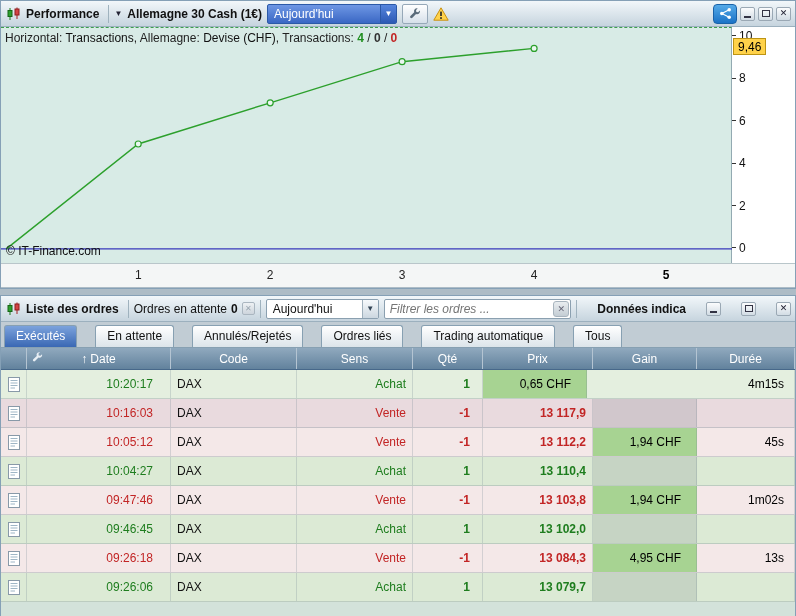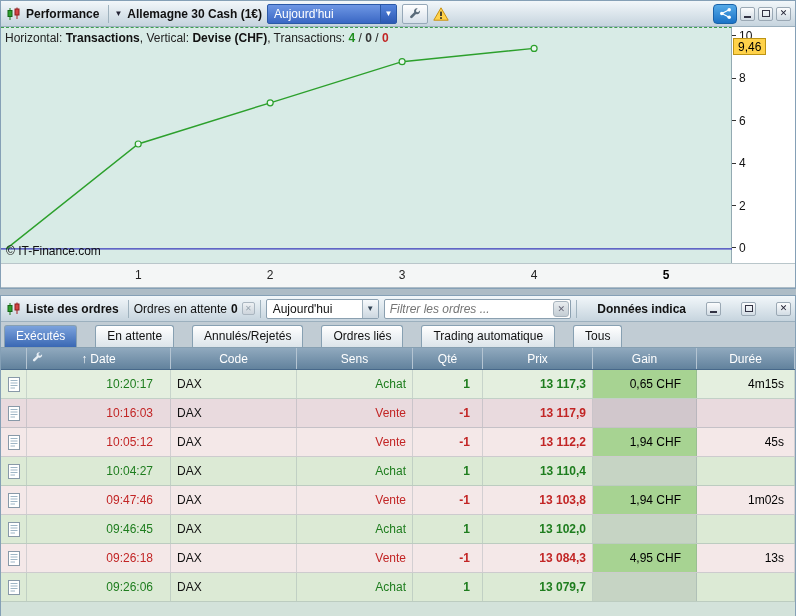--- a/index.html
+++ b/index.html
@@ -66,21 +66,21 @@
     color:#667; font-size:9px; }
 
   .side-title { margin-left:auto; display:flex; align-items:center; gap:20px; white-space:nowrap; }
   .side-title .txt { font-weight:bold; }
 
   
   .plot { position:absolute; left:0; top:26px; width:731px; height:236px;
     background:#d8ebe6; border-top:1px dashed #3d9e4d; border-right:1px solid #93aab2; }
   .plot svg { position:absolute; left:0; top:0; }
   .legend { position:absolute; left:4px; top:3px; white-space:pre; color:#222; z-index:2; }
-  .lg-b { font-weight:bold; color:#111; }
+  .lg-b { font-weight:normal; color:#111; }
   .lg-wins { font-weight:bold; color:#1f8f1f; }
   .lg-neutral { font-weight:bold; color:#333; }
   .lg-losses { font-weight:bold; color:#c22525; }
   .watermark { position:absolute; left:5px; bottom:5px; color:#111; z-index:2; }
 
   .yaxis { position:absolute; left:731px; top:26px; width:63px; height:236px; background:#ffffff; }
   .ytick { position:absolute; left:0; height:16px; display:flex; align-items:center; color:#111; }
   .tickmark { display:inline-block; width:4px; height:1px; background:#333; margin-right:3px; }
   .curval { position:absolute; left:1px; height:17px; line-height:16px; padding:0 4px;
     background:#ffd24a; border:1px solid #bd9413; color:#000; z-index:3; }
@@ -189,21 +189,21 @@
         <span class="winbtn">
             <span class="maxbox"></span>
           </span>
         <span class="winbtn">
             <span>✕</span>
           </span>
       </span>
     </div>
 
     <div class="plot">
-      <div class="legend"><span>Horizontal: </span><span class="lg-b">Transactions</span><span>, </span><span>Vertical: </span><span class="lg-b">Devise (CHF)</span><span>, Transactions: </span><span class="lg-wins">4</span><span> / </span><span class="lg-neutral">0</span><span> / </span><span class="lg-losses">0</span></div>
+      <div class="legend"><span>Horizontal: </span><span class="lg-b">Transactions</span><span>, </span><span>Allemagne: </span><span class="lg-b">Devise (CHF)</span><span>, Transactions: </span><span class="lg-wins">4</span><span> / </span><span class="lg-neutral">0</span><span> / </span><span class="lg-losses">0</span></div>
       <svg width="731" height="236">
           <line x1="0" y1="220.9" x2="731" y2="220.9" stroke="#3838bb" stroke-width="1.2"></line>
           <polyline fill="none" stroke="#2ca02c" stroke-width="1.4" points="5.3,220.9 137.2,116.0 269.2,74.8 401.1,33.7 533.1,20.4"></polyline>
           <circle cx="137.2" cy="116.0" r="3" fill="#eaf6f0" stroke="#2ca02c" stroke-width="1.2"></circle>
           <circle cx="269.2" cy="74.8" r="3" fill="#eaf6f0" stroke="#2ca02c" stroke-width="1.2"></circle>
           <circle cx="401.1" cy="33.7" r="3" fill="#eaf6f0" stroke="#2ca02c" stroke-width="1.2"></circle>
           <circle cx="533.1" cy="20.4" r="3" fill="#eaf6f0" stroke="#2ca02c" stroke-width="1.2"></circle>
         </svg>
       <div class="watermark">© IT-Finance.com</div>
     </div>
@@ -324,21 +324,20 @@
         <line x1="2.5" y1="3.5" x2="9.5" y2="3.5" stroke="#9fb6c6"></line>
         <line x1="2.5" y1="6" x2="9.5" y2="6" stroke="#9fb6c6"></line>
         <line x1="2.5" y1="8.5" x2="9.5" y2="8.5" stroke="#9fb6c6"></line>
         <line x1="2.5" y1="11" x2="7" y2="11" stroke="#9fb6c6"></line>
       </svg>
     </span>
     <span class="cell c-date">10:20:17</span>
     <span class="cell c-code">DAX</span>
     <span class="cell c-sens">Achat</span>
     <span class="cell c-qty">1</span>
-    <span class="cell c-prix">13 117,3</span>
     <span class="cell c-gain has-gain">0,65 CHF</span>
     <span class="cell c-dur">4m15s</span>
   </div>
         <div class="row sell alt">
     <span class="cell c0">
       <svg width="12" height="15" viewBox="0 0 12 15">
         <rect x="0.5" y="0.5" width="11" height="14" fill="#fff" stroke="#8899a8"></rect>
         <line x1="2.5" y1="3.5" x2="9.5" y2="3.5" stroke="#9fb6c6"></line>
         <line x1="2.5" y1="6" x2="9.5" y2="6" stroke="#9fb6c6"></line>
         <line x1="2.5" y1="8.5" x2="9.5" y2="8.5" stroke="#9fb6c6"></line>

